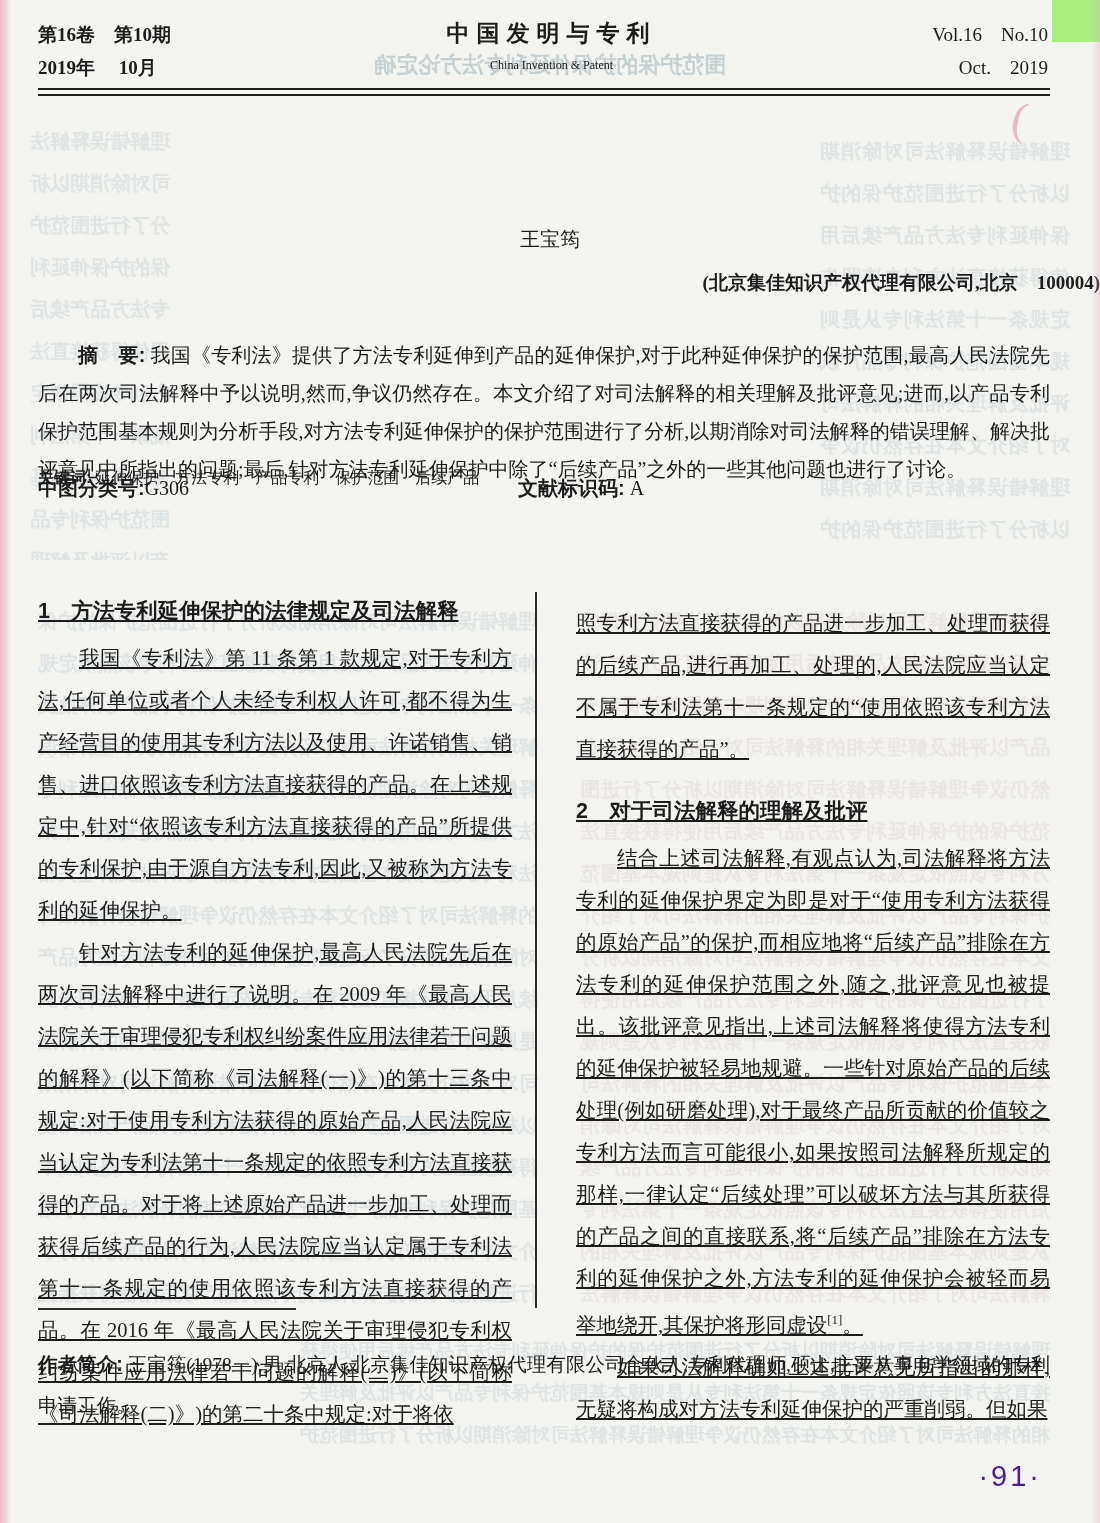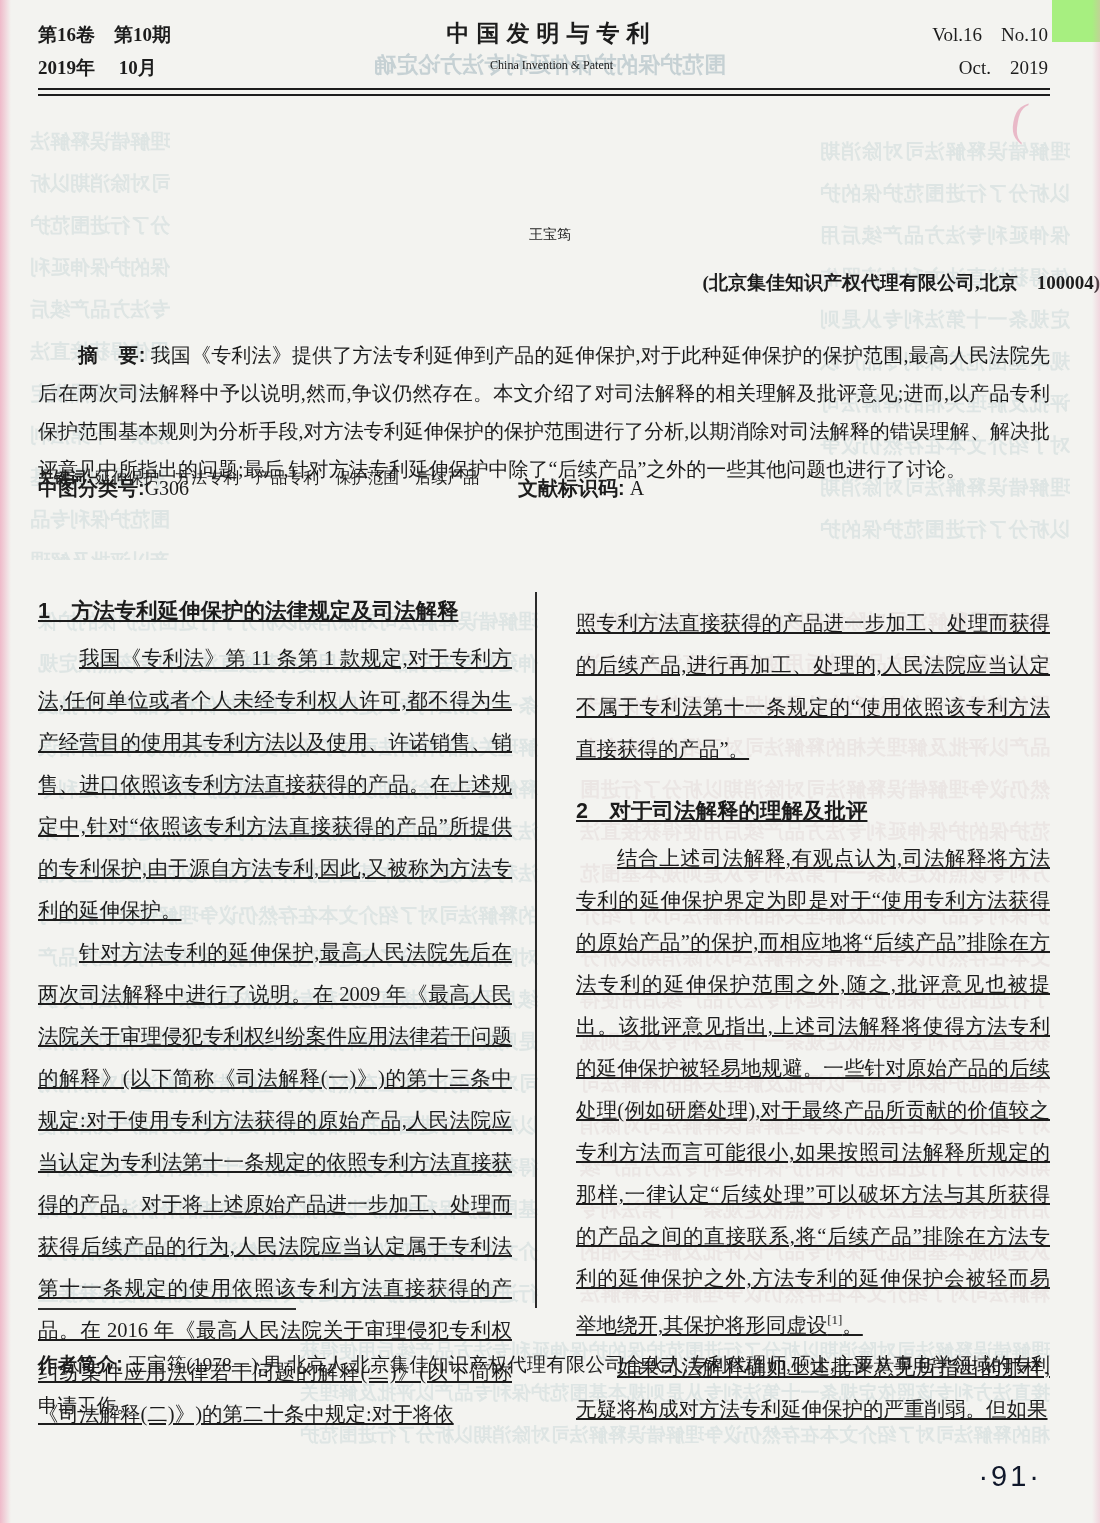--- a/index.html
+++ b/index.html
@@ -31,21 +31,21 @@
   .hdr-left{font-size:19px;font-weight:600;line-height:33px;white-space:pre;}
   .hdr-center{text-align:center;flex:1;}
   .journal-cn{font-size:23px;font-weight:600;letter-spacing:7px;}
   .journal-en{font-size:12px;margin-top:9px;}
   .hdr-right{font-size:19px;line-height:33px;text-align:right;white-space:pre;}
   .header-rule{position:absolute;top:88px;left:38px;right:50px;height:4px;z-index:1;
     border-top:2.5px solid #1d1d1d;border-bottom:2.5px solid #1d1d1d;}
   
   .title{position:absolute;top:116px;left:0;width:100%;text-align:center;z-index:1;
     font-size:45px;font-weight:700;letter-spacing:2px;color:#161616;}
-  .author{position:absolute;top:226px;left:0;width:100%;text-align:center;z-index:1;font-size:14px;}
+  .author{position:absolute;top:226px;left:0;width:100%;text-align:center;z-index:1;font-size:20px;}
   .affil{position:absolute;top:270px;left:0;width:100%;text-align:right;z-index:1;font-size:19px;font-weight:bold;}
   
   .abstract{position:absolute;top:316px;left:38px;right:50px;z-index:1;
     font-size:20px;line-height:38px;text-align:justify;text-indent:2em;}
   .label{font-family:"Liberation Sans","DejaVu Sans",sans-serif;font-weight:700;}
   .keywords{position:absolute;top:468px;left:38px;right:50px;z-index:1;font-size:16px;}
   .clc-line{position:absolute;top:475px;left:38px;right:50px;z-index:1;font-size:20px;}
   .doc-code{position:absolute;left:480px;top:0;}
   
   .columns{position:absolute;top:556px;left:38px;right:50px;height:764px;z-index:1;
@@ -60,21 +60,21 @@
   .col p.noindent{text-indent:0;}
   .col .first{margin-top:46px;}
   sup{font-size:13px;}
   
   .foot-rule{position:absolute;top:1308px;left:38px;width:258px;z-index:1;
     border-top:2px solid #2e2e2e;}
   .bio{position:absolute;top:1324px;left:38px;right:50px;z-index:1;
     font-size:19.5px;line-height:41px;text-align:justify;}
   .page-num{position:absolute;top:1460px;right:58px;z-index:1;
     font-family:"Liberation Sans","DejaVu Sans",sans-serif;font-size:29px;
-    letter-spacing:3px;color:#0f172a;}
+    letter-spacing:3px;color:#4c1d95;}
 </style>
 </head>
 <body>
 
 <div class="page">
 
   <div class="ghost-hdr" aria-hidden="true">围范护保的护保伸延利专法方论定确</div>
   <div class="ghost ghost-teal" style="top:120px;left:30px;width:140px;height:440px;font-size:20px;" aria-hidden="true">理解错误释解法司对除消期以析分了行进围范护保的护保伸延利专法方品产续后用使得获接直法方利专该照依定规条一十第法利专从是则规本基围范护保利专品产以评批及解理关相的释解法司对了绍介文本在存然仍议争理解错误释解法司对除消期以析分了行进围范护保的护保伸延利专法方品产续后用使得获接直法方利专该照依定规条一十第法利专从是则规本基围范护保利专品产以评批及解理关相的释解法司对了绍介文本在存然仍议争</div>
   <div class="ghost ghost-teal" style="top:130px;left:820px;width:250px;height:430px;font-size:20px;" aria-hidden="true">理解错误释解法司对除消期以析分了行进围范护保的护保伸延利专法方品产续后用使得获接直法方利专该照依定规条一十第法利专从是则规本基围范护保利专品产以评批及解理关相的释解法司对了绍介文本在存然仍议争理解错误释解法司对除消期以析分了行进围范护保的护保伸延利专法方品产续后用使得获接直法方利专该照依定规条一十第法利专从是则规本基围范护保利专品产以评批及解理关相的释解法司对了绍介文本在存然仍议争理解错误释解法司对除消期以析分了行进围范护保的护保伸延利专法方品产续后用使得获接直法方利专该照依定规条一十第法利专从是则规本基围范护保利专品产以评批及解理关相的释解法司对了绍介文本在存然仍议争</div>
   <div class="ghost ghost-teal" style="top:600px;left:38px;width:500px;height:710px;font-size:20px;" aria-hidden="true">理解错误释解法司对除消期以析分了行进围范护保的护保伸延利专法方品产续后用使得获接直法方利专该照依定规条一十第法利专从是则规本基围范护保利专品产以评批及解理关相的释解法司对了绍介文本在存然仍议争理解错误释解法司对除消期以析分了行进围范护保的护保伸延利专法方品产续后用使得获接直法方利专该照依定规条一十第法利专从是则规本基围范护保利专品产以评批及解理关相的释解法司对了绍介文本在存然仍议争理解错误释解法司对除消期以析分了行进围范护保的护保伸延利专法方品产续后用使得获接直法方利专该照依定规条一十第法利专从是则规本基围范护保利专品产以评批及解理关相的释解法司对了绍介文本在存然仍议争理解错误释解法司对除消期以析分了行进围范护保的护保伸延利专法方品产续后用使得获接直法方利专该照依定规条一十第法利专从是则规本基围范护保利专品产以评批及解理关相的释解法司对了绍介文本在存然仍议争理解错误释解法司对除消期以析分了行进围范护保的护保伸延利专法方品产续后用使得获接直法方利专该照依定规条一十第法利专从是则规本基围范护保利专品产以评批及解理关相的释解法司对了绍介文本在存然仍议争</div>

